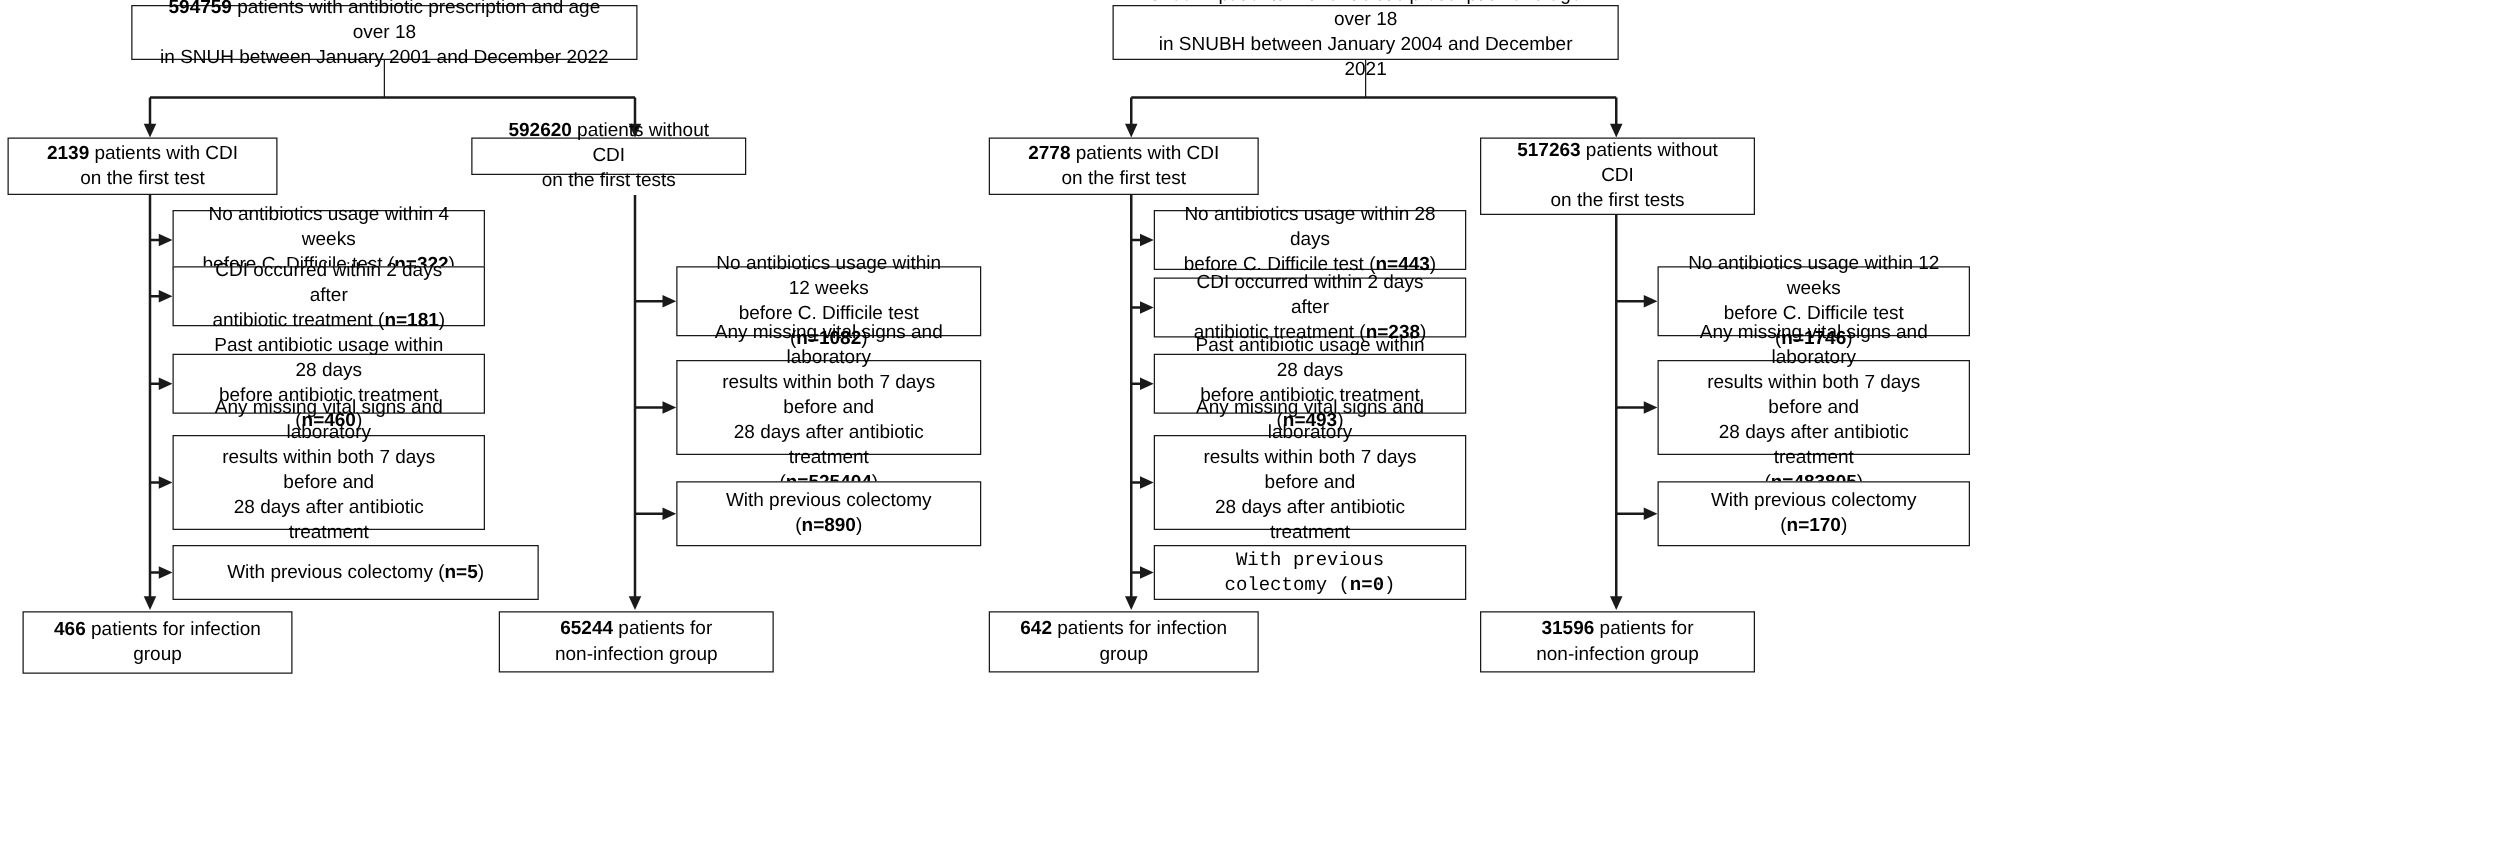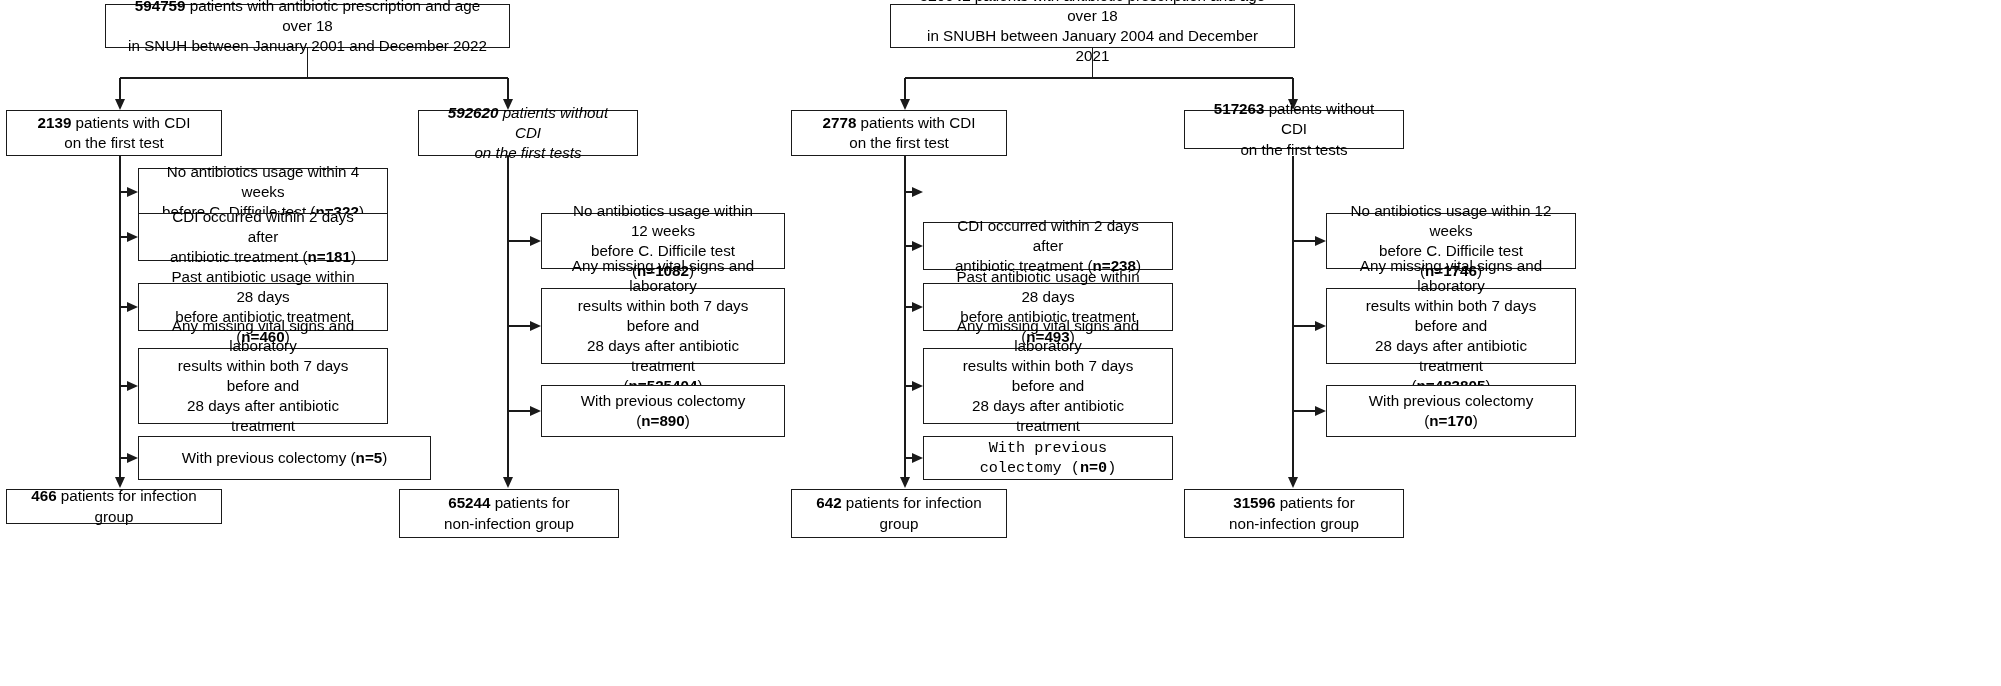--- a/index.html
+++ b/index.html
@@ -93,26 +93,26 @@
     <div class="box" style="left: 138px; top: 348px; width: 250px; height: 76px;">
       <span class="txt">Any missing vital signs and laboratory<br>results within both 7 days before and<br>28 days after antibiotic treatment<br>(<b>n=645</b>)</span>
     </div>
     <div class="line hline" style="left: 120px; top: 385.1px; width: 8px;"></div>
     <div class="arrow-right" style="left: 127px; top: 380.5px;"></div>
     <div class="box" style="left: 138px; top: 436px; width: 293px; height: 44px;">
       <span class="txt">With previous colectomy (<b>n=5</b>)</span>
     </div>
     <div class="line hline" style="left: 120px; top: 457.1px; width: 8px;"></div>
     <div class="arrow-right" style="left: 127px; top: 452.5px;"></div>
-    <div class="box" style="left: 6px; top: 489px; width: 216px; height: 35px;">
+    <div class="box" style="left: 18px; top: 489px; width: 216px; height: 50px;">
       <span class="txt"><b>466</b> patients for infection group</span>
     </div>
     <div class="line vline" style="left: 507.1px; top: 78px; height: 22px;"></div>
     <div class="arrow-down" style="left: 502.5px; top: 99px;"></div>
-    <div class="box" style="left: 418px; top: 110px; width: 220px; height: 46px; font-style: italic;">
+    <div class="box" style="left: 377px; top: 110px; width: 220px; height: 30px;">
       <span class="txt"><b>592620</b> patients without CDI<br>on the first tests</span>
     </div>
     <div class="line vline" style="left: 507.1px; top: 156px; height: 322px;"></div>
     <div class="arrow-down" style="left: 502.5px; top: 477px;"></div>
     <div class="box" style="left: 541px; top: 213px; width: 244px; height: 56px;">
       <span class="txt">No antibiotics usage within 12 weeks<br>before C. Difficile test (<b>n=1082</b>)</span>
     </div>
     <div class="line hline" style="left: 508px; top: 240.1px; width: 23px;"></div>
     <div class="arrow-right" style="left: 530px; top: 235.5px;"></div>
     <div class="box" style="left: 541px; top: 288px; width: 244px; height: 76px;">
@@ -133,20 +133,23 @@
     </div>
     <div class="line vline" style="left: 1091.6px; top: 48px; height: 30px;"></div>
     <div class="line hline" style="left: 905px; top: 77.1px; width: 388px;"></div>
     <div class="line vline" style="left: 904.1px; top: 78px; height: 22px;"></div>
     <div class="arrow-down" style="left: 899.5px; top: 99px;"></div>
     <div class="box" style="left: 791px; top: 110px; width: 216px; height: 46px;">
       <span class="txt"><b>2778</b> patients with CDI<br>on the first test</span>
     </div>
     <div class="line vline" style="left: 904.1px; top: 156px; height: 322px;"></div>
     <div class="arrow-down" style="left: 899.5px; top: 477px;"></div>
+    <div class="box" style="left: 923px; top: 168px; width: 250px; height: 48px;">
+      <span class="txt">No antibiotics usage within 28 days<br>before C. Difficile test (<b>n=443</b>)</span>
+    </div>
     <div class="line hline" style="left: 905px; top: 191.1px; width: 8px;"></div>
     <div class="arrow-right" style="left: 912px; top: 186.5px;"></div>
     <div class="box" style="left: 923px; top: 222px; width: 250px; height: 48px;">
       <span class="txt">CDI occurred within 2 days after<br>antibiotic treatment (<b>n=238</b>)</span>
     </div>
     <div class="line hline" style="left: 905px; top: 245.1px; width: 8px;"></div>
     <div class="arrow-right" style="left: 912px; top: 240.5px;"></div>
     <div class="box" style="left: 923px; top: 283px; width: 250px; height: 48px;">
       <span class="txt">Past antibiotic usage within 28 days<br>before antibiotic treatment (<b>n=493</b>)</span>
     </div>
@@ -160,21 +163,21 @@
     <div class="box" style="left: 923px; top: 436px; width: 250px; height: 44px; font-family: Liberation Mono, monospace;">
       <span class="txt">With previous colectomy (<b>n=0</b>)</span>
     </div>
     <div class="line hline" style="left: 905px; top: 457.1px; width: 8px;"></div>
     <div class="arrow-right" style="left: 912px; top: 452.5px;"></div>
     <div class="box" style="left: 791px; top: 489px; width: 216px; height: 49px;">
       <span class="txt"><b>642</b> patients for infection group</span>
     </div>
     <div class="line vline" style="left: 1292.1px; top: 78px; height: 22px;"></div>
     <div class="arrow-down" style="left: 1287.5px; top: 99px;"></div>
-    <div class="box" style="left: 1184px; top: 110px; width: 220px; height: 39px;">
+    <div class="box" style="left: 1184px; top: 110px; width: 220px; height: 62px;">
       <span class="txt"><b>517263</b> patients without CDI<br>on the first tests</span>
     </div>
     <div class="line vline" style="left: 1292.1px; top: 156px; height: 322px;"></div>
     <div class="arrow-down" style="left: 1287.5px; top: 477px;"></div>
     <div class="box" style="left: 1326px; top: 213px; width: 250px; height: 56px;">
       <span class="txt">No antibiotics usage within 12 weeks<br>before C. Difficile test (<b>n=1746</b>)</span>
     </div>
     <div class="line hline" style="left: 1293px; top: 240.1px; width: 23px;"></div>
     <div class="arrow-right" style="left: 1315px; top: 235.5px;"></div>
     <div class="box" style="left: 1326px; top: 288px; width: 250px; height: 76px;">

